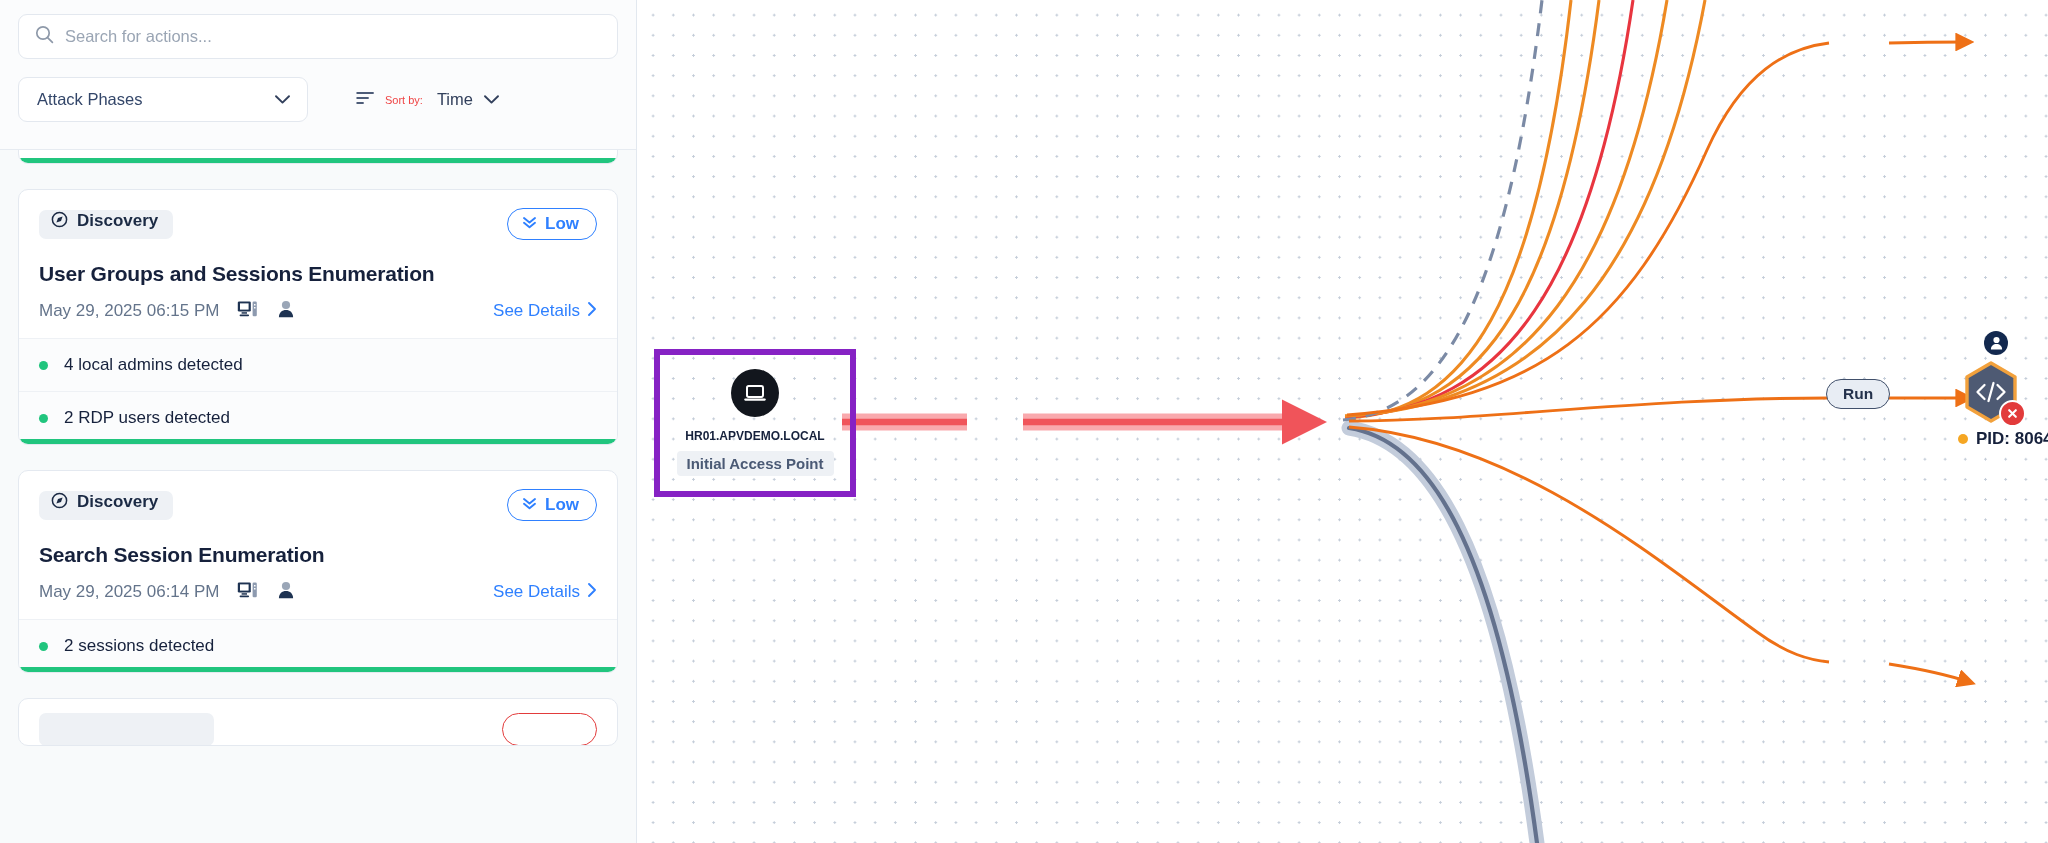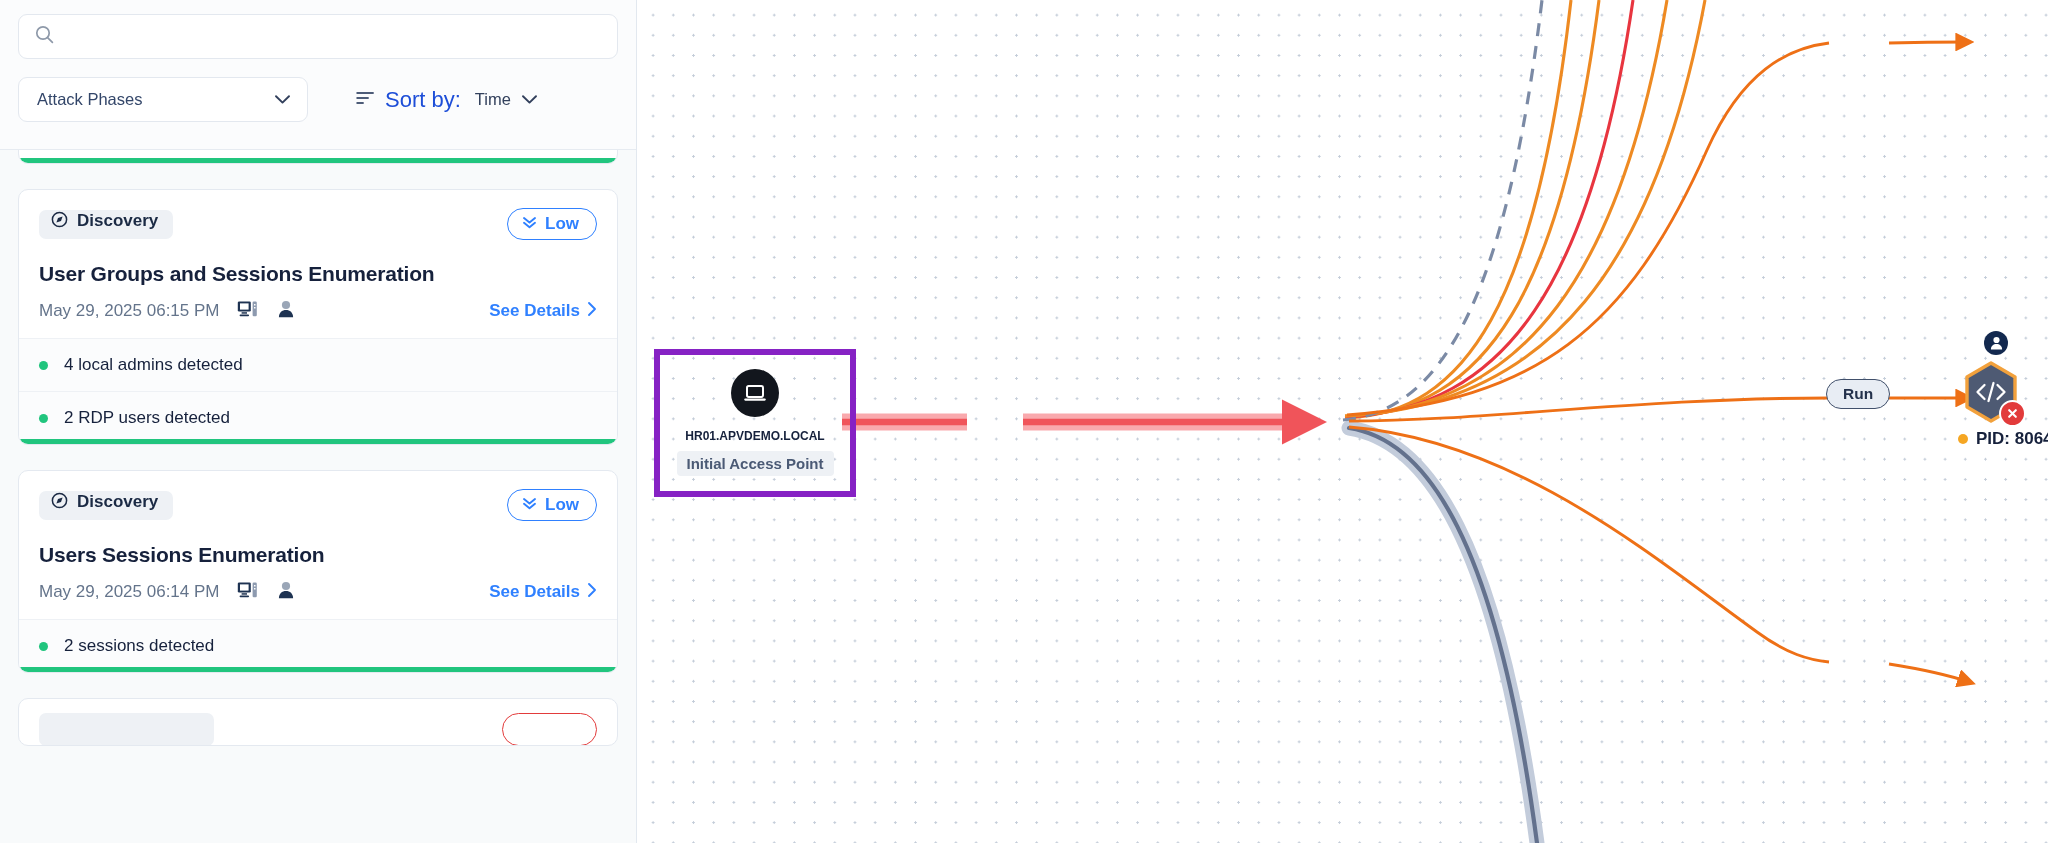--- a/index.html
+++ b/index.html
@@ -54,21 +54,21 @@
     border: 1px solid #e3e8ef;
     border-radius: 9px;
     padding: 0 16px 0 18px;
     cursor: pointer;
   }
   .select-label { font-size: 16.5px; color: #334669; font-weight: 400; }
   .sort-group {
     display: flex; align-items: center; gap: 10px;
     margin-left: 48px; cursor: pointer;
   }
-  .sort-label { font-size: 22px; color: #1d4ed8; }
+  .sort-label { font-size: 11px; color: #ef4444; }
   .sort-value { font-size: 16.5px; color: #32405c; margin-left: 4px; }
 
   
   .cards {
     position: absolute;
     left: 0; top: 150px; right: 0; bottom: 0;
     padding: 0 18px;
     overflow: hidden;
   }
   .card {
@@ -110,21 +110,21 @@
   }
   .meta-row {
     display: flex; align-items: center;
     margin-top: 14px;
   }
   .meta-date { font-size: 17px; color: #64748b; }
   .meta-icons { display: flex; align-items: center; gap: 20px; margin-left: 17px; }
   .see-details {
     margin-left: auto;
     display: inline-flex; align-items: center; gap: 7px;
-    font-size: 17px; font-weight: 700; color: #2f80ff;
+    font-size: 17px; font-weight: 400; color: #2f80ff;
     cursor: pointer;
   }
 
   .finding-row {
     display: flex; align-items: center; gap: 16px;
     padding: 16px 20px;
     border-top: 1px solid #eef1f5;
     background: #fbfcfd;
   }
   .dot { width: 9px; height: 9px; border-radius: 50%; background: #21c57e; flex: 0 0 auto; }
@@ -233,20 +233,21 @@
 
     <div class="panel-header">
 
       <div class="search-box">
         <span>
           <svg width="19" height="19" viewBox="0 0 19 19" fill="none">
             <circle cx="8" cy="8" r="6.2" stroke="#8e99a9" stroke-width="1.7"></circle>
             <line x1="12.6" y1="12.6" x2="17.4" y2="17.4" stroke="#8e99a9" stroke-width="1.7" stroke-linecap="round"></line>
           </svg>
         </span>
+        <input class="search-input" type="text" placeholder="Search for actions..." style="">
       </div>
 
       <div class="filter-row">
         <div class="select-box">
           <span class="select-label">Attack Phases</span>
           <span>
             <svg width="17" height="11" viewBox="0 0 17 11" fill="none">
               <path d="M2 2.2 L8.5 8.6 L15 2.2" stroke="#32405c" stroke-width="1.9" stroke-linecap="round" stroke-linejoin="round"></path>
             </svg>
           </span>
@@ -361,21 +362,21 @@
               <span>
                 <svg width="17" height="15" viewBox="0 0 17 15" fill="none">
                   <path d="M3 3 L8.5 7.5 L14 3" stroke="#2f80ff" stroke-width="1.9" stroke-linecap="round" stroke-linejoin="round"></path>
                   <path d="M3 7.8 L8.5 12.3 L14 7.8" stroke="#2f80ff" stroke-width="1.9" stroke-linecap="round" stroke-linejoin="round"></path>
                 </svg>
               </span>
               <span class="sev-text">Low</span>
             </span>
           </div>
 
-          <div class="card-title">Users Sessions Enumeration</div>
+          <div class="card-title">Search Session Enumeration</div>
 
           <div class="meta-row">
             <span class="meta-date">May 29, 2025 06:14 PM</span>
             <span class="meta-icons">
               <span>
                 <svg width="21" height="18" viewBox="0 0 21 18" fill="none">
                   <rect x="0.8" y="1.5" width="13" height="10" rx="1.3" fill="#1e3352"></rect>
                   <rect x="3" y="3.4" width="8.6" height="6.2" fill="#ffffff"></rect>
                   <rect x="4.6" y="12.2" width="5.4" height="1.5" fill="#1e3352"></rect>
                   <rect x="2.6" y="14.4" width="9.4" height="1.8" rx="0.8" fill="#1e3352"></rect>

